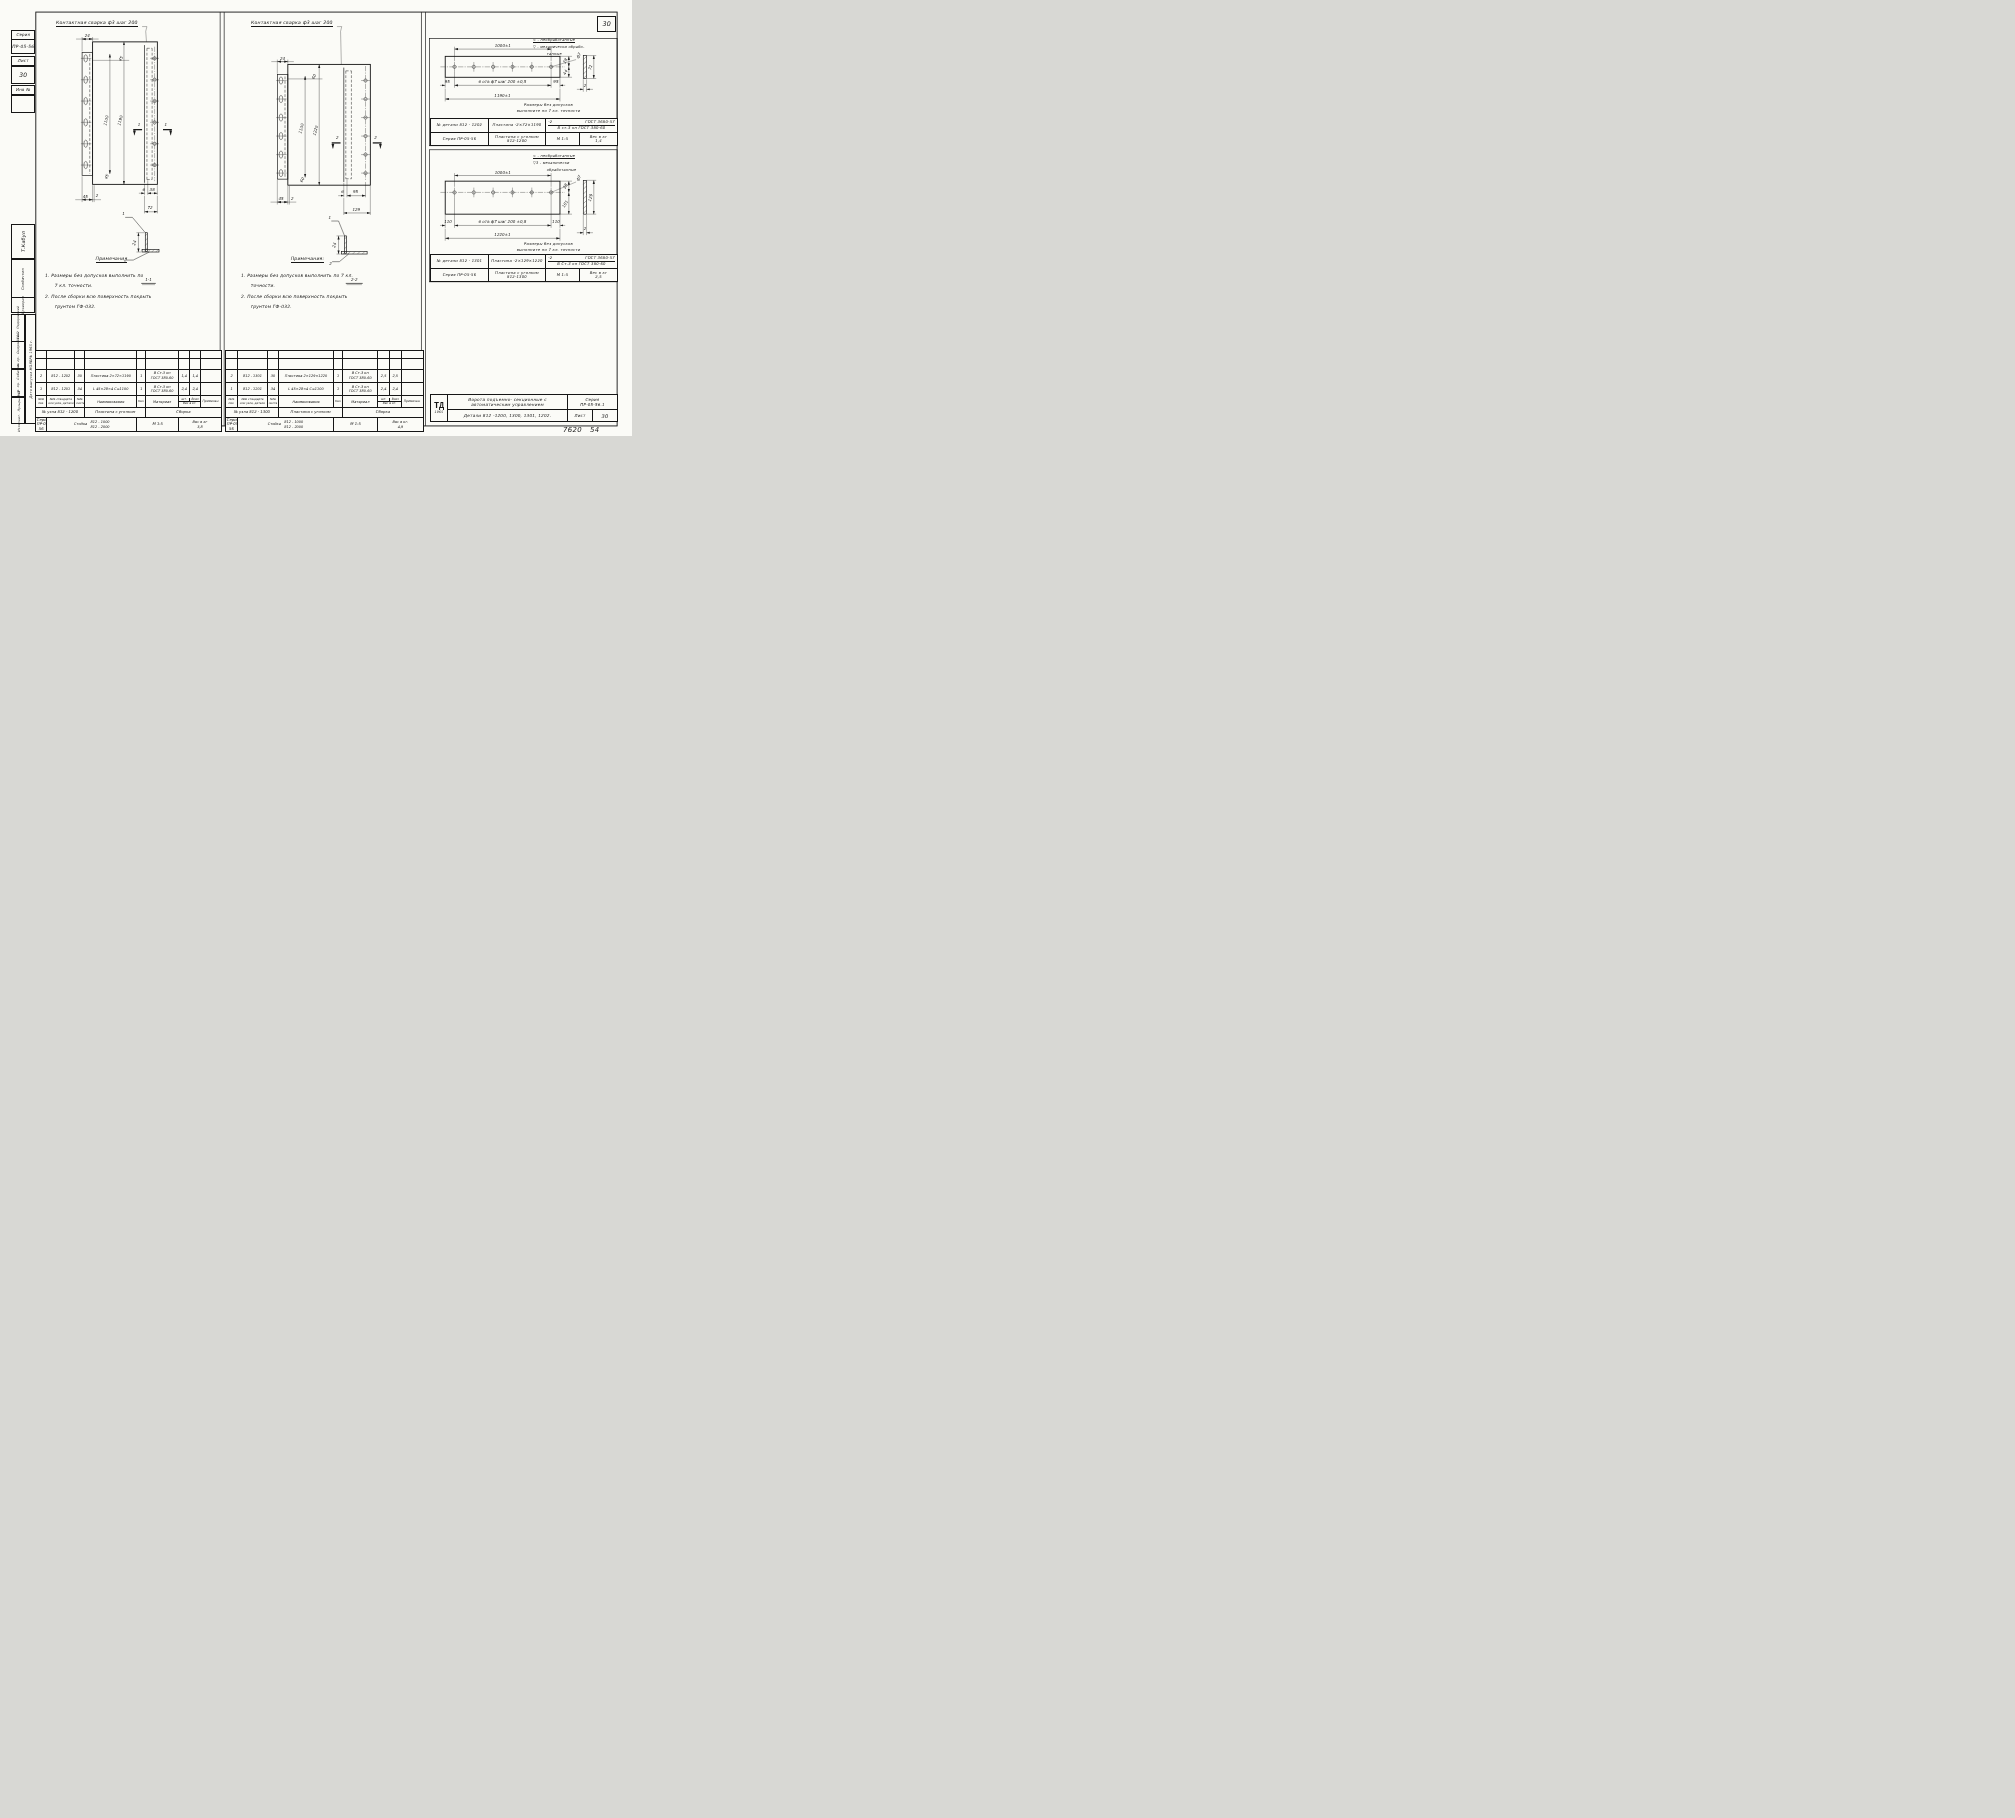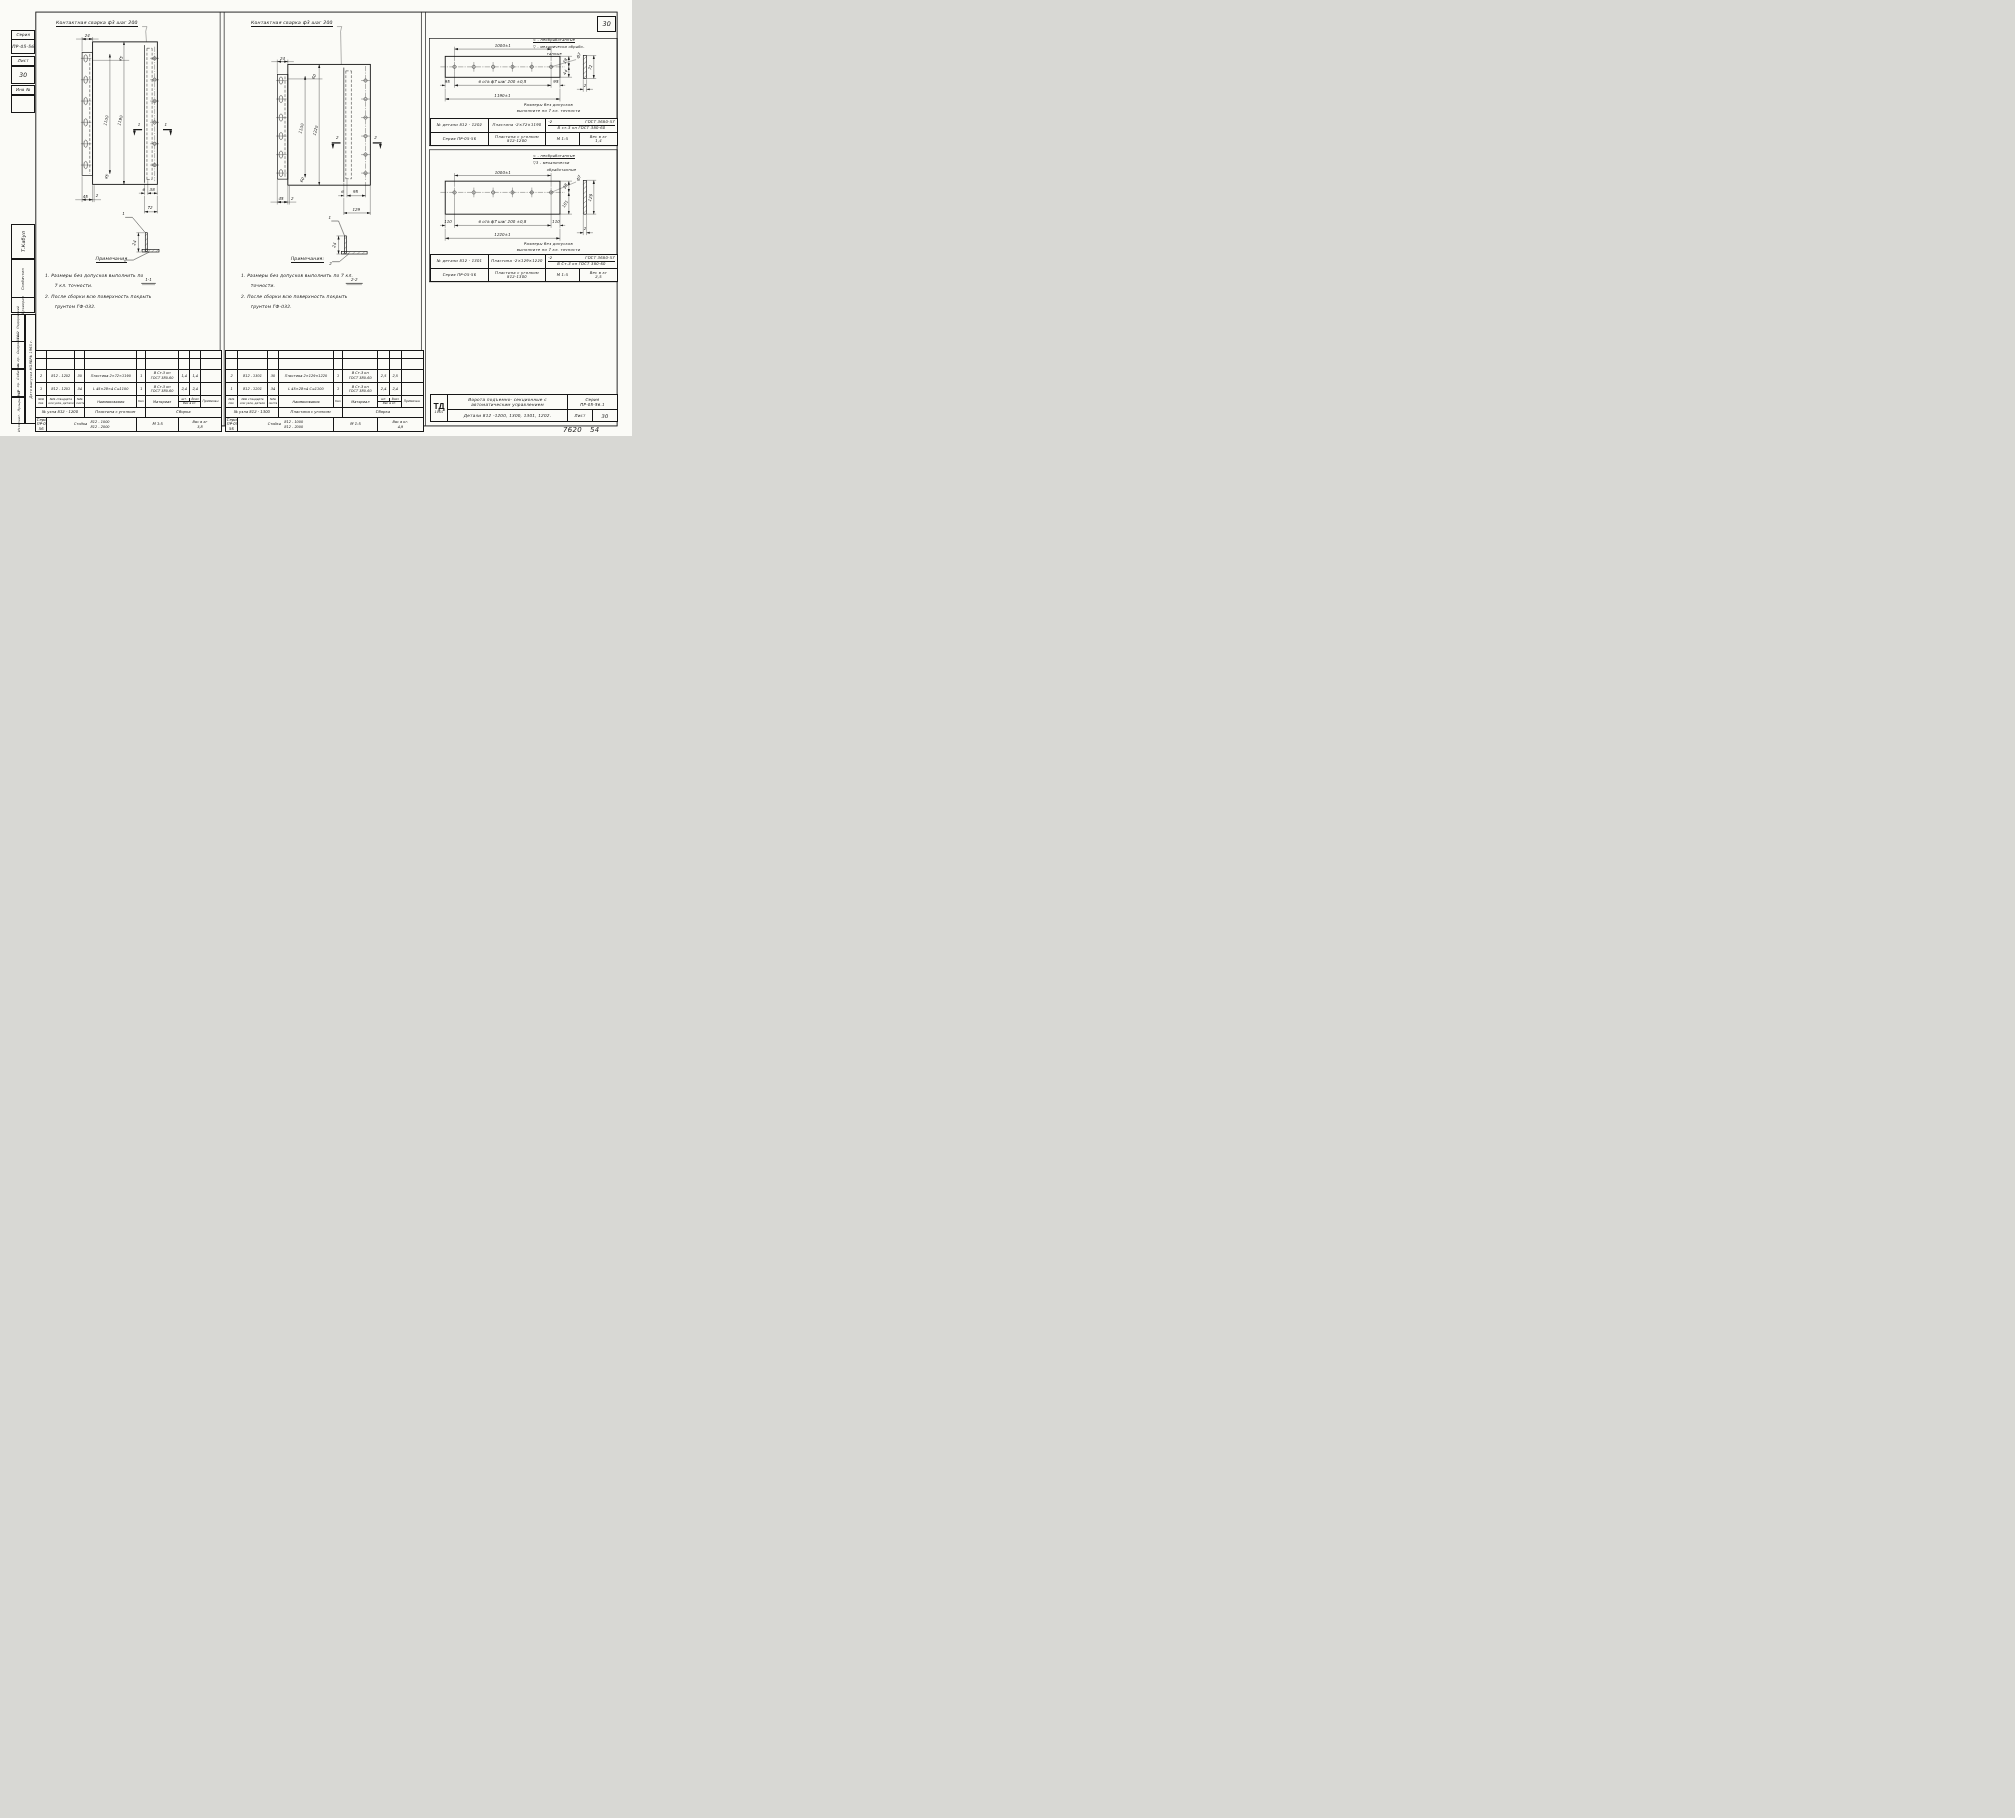--- a/index.html
+++ b/index.html
@@ -559,21 +559,21 @@
       <div class="cell" style="width:34px">М 1:5</div>
       <div class="cell" style="width:37px">
         <div>Вес в кг</div>
           <div>2,5</div>
       </div>
     </div>
   </div>
 
   <div class="abs tb" style="left:430px;top:394px;width:188px;height:28px">
     <div class="cell" style="width:17px;flex-direction:column;border-right:0.8px solid #161616">
-      <div style="font-family:Liberation Sans, sans-serif;font-weight:bold;font-size:8.5px;line-height:1">ТД</div>
+      <div style="font-family:Liberation Mono, monospace;font-weight:bold;font-size:8.5px;line-height:1">ТД</div>
       <div class="hw" style="font-size:3.2px">1965</div>
     </div>
     <div style="width:120px;display:flex;flex-direction:column;box-sizing:border-box;border-right:0.8px solid #161616">
       <div class="cell hw" style="height:15.3px;border-bottom:0.8px solid #161616;flex-direction:column;font-size:4.2px">
         <div>Ворота   подъемно- секционные   с</div>
           <div>автоматическим      управлением</div>
       </div>
       <div class="cell hw" style="flex:1;font-size:4.2px">
         <span>Детали   812 -1200, 1300, 1301, 1202.</span>
       </div>

